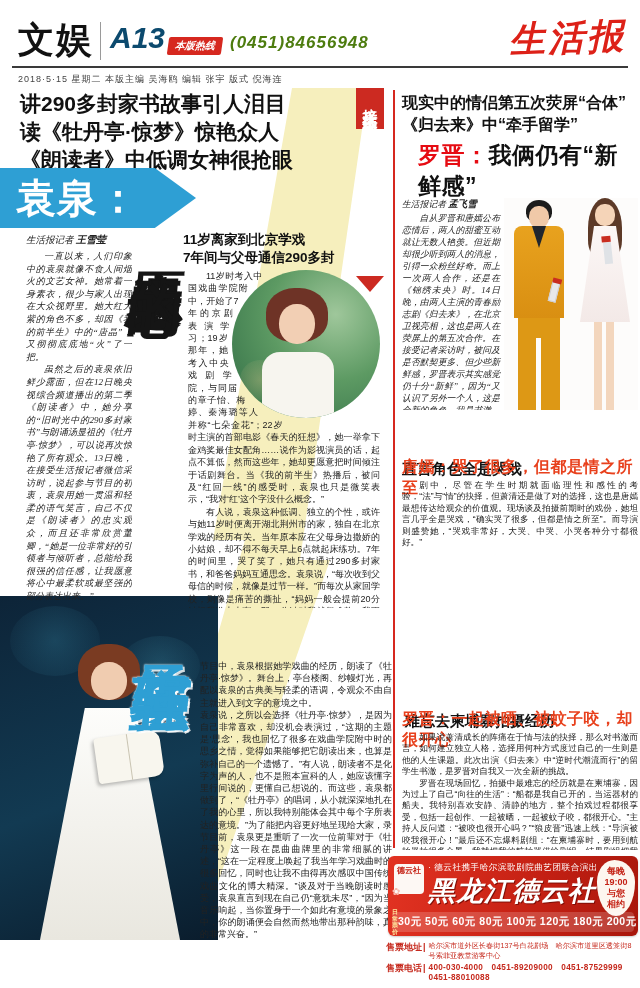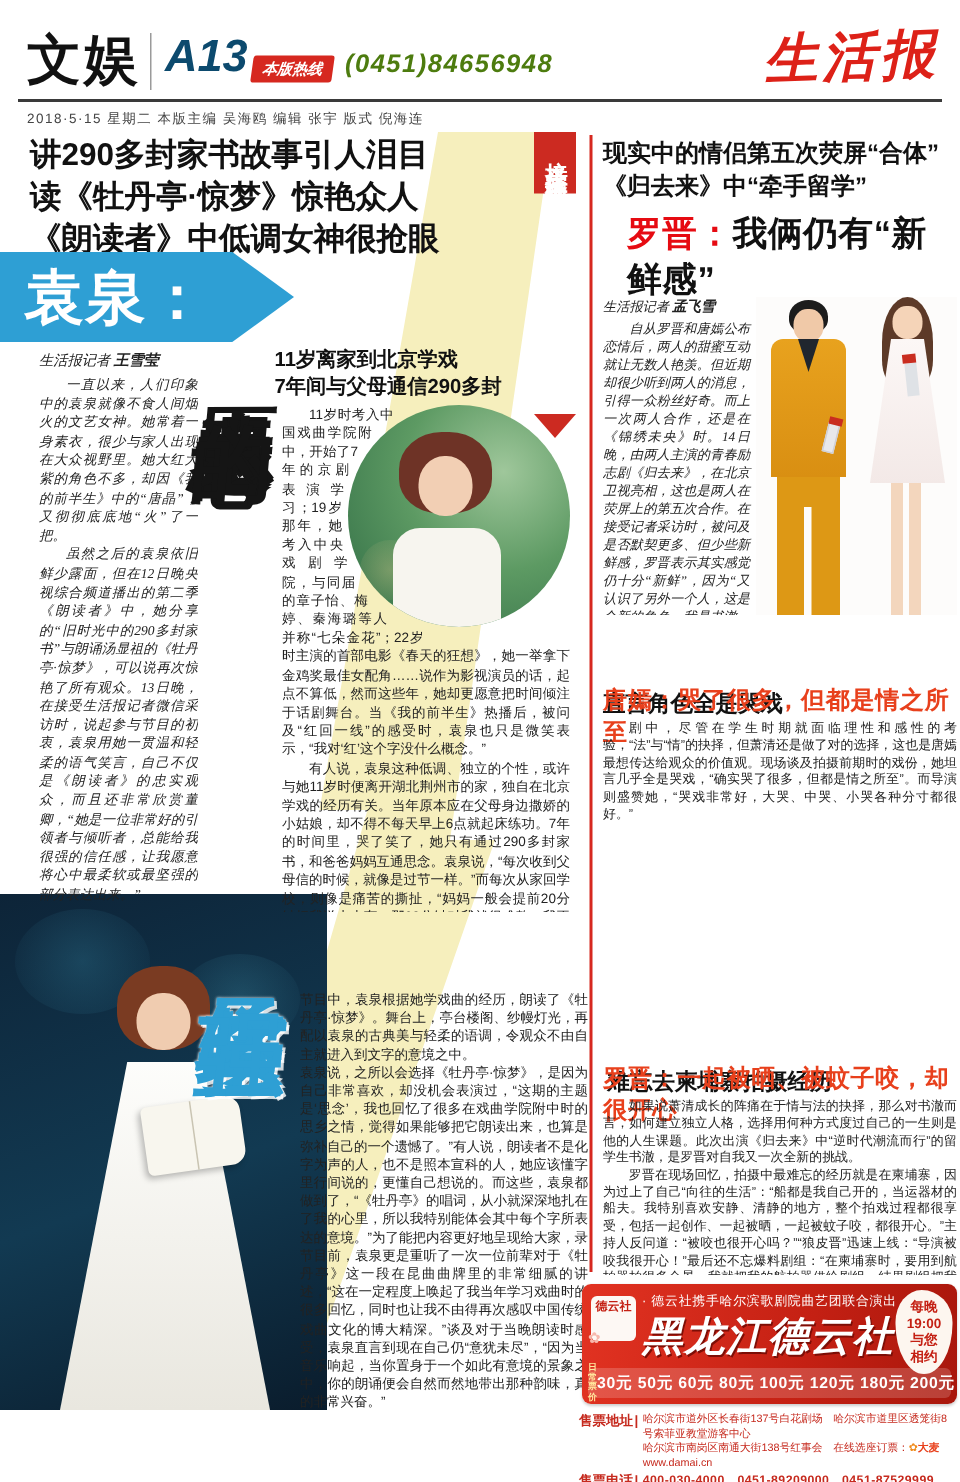--- a/index.html
+++ b/index.html
@@ -287,21 +287,20 @@
       <div class="ad-prices">30元 50元 60元 80元 100元 120元 180元 200元 380元</div>
 
     </div>
   </div>
 
   <div class="abs foot">
     <div class="foot-row">
       <div class="foot-label"><span>售票地址</span><span class="foot-sep">|</span></div>
       <div class="foot-text">
         <div>哈尔滨市道外区长春街137号白花剧场　哈尔滨市道里区透笼街8号索菲亚教堂游客中心</div>
-        <div><span>哈尔滨市南岗区南通大街138号红事会　在线选座订票：</span><span class="damai-flower">✿</span><span class="damai">大麦</span> <span>www.damai.cn</span></div>
       </div>
     </div>
     <div class="foot-row">
       <div class="foot-label"><span>售票电话</span><span class="foot-sep">|</span></div>
       <div class="foot-text foot-phones">400-030-4000　0451-89209000　0451-87529999　0451-88010088</div>
     </div>
   </div>
 
 </div>
 

